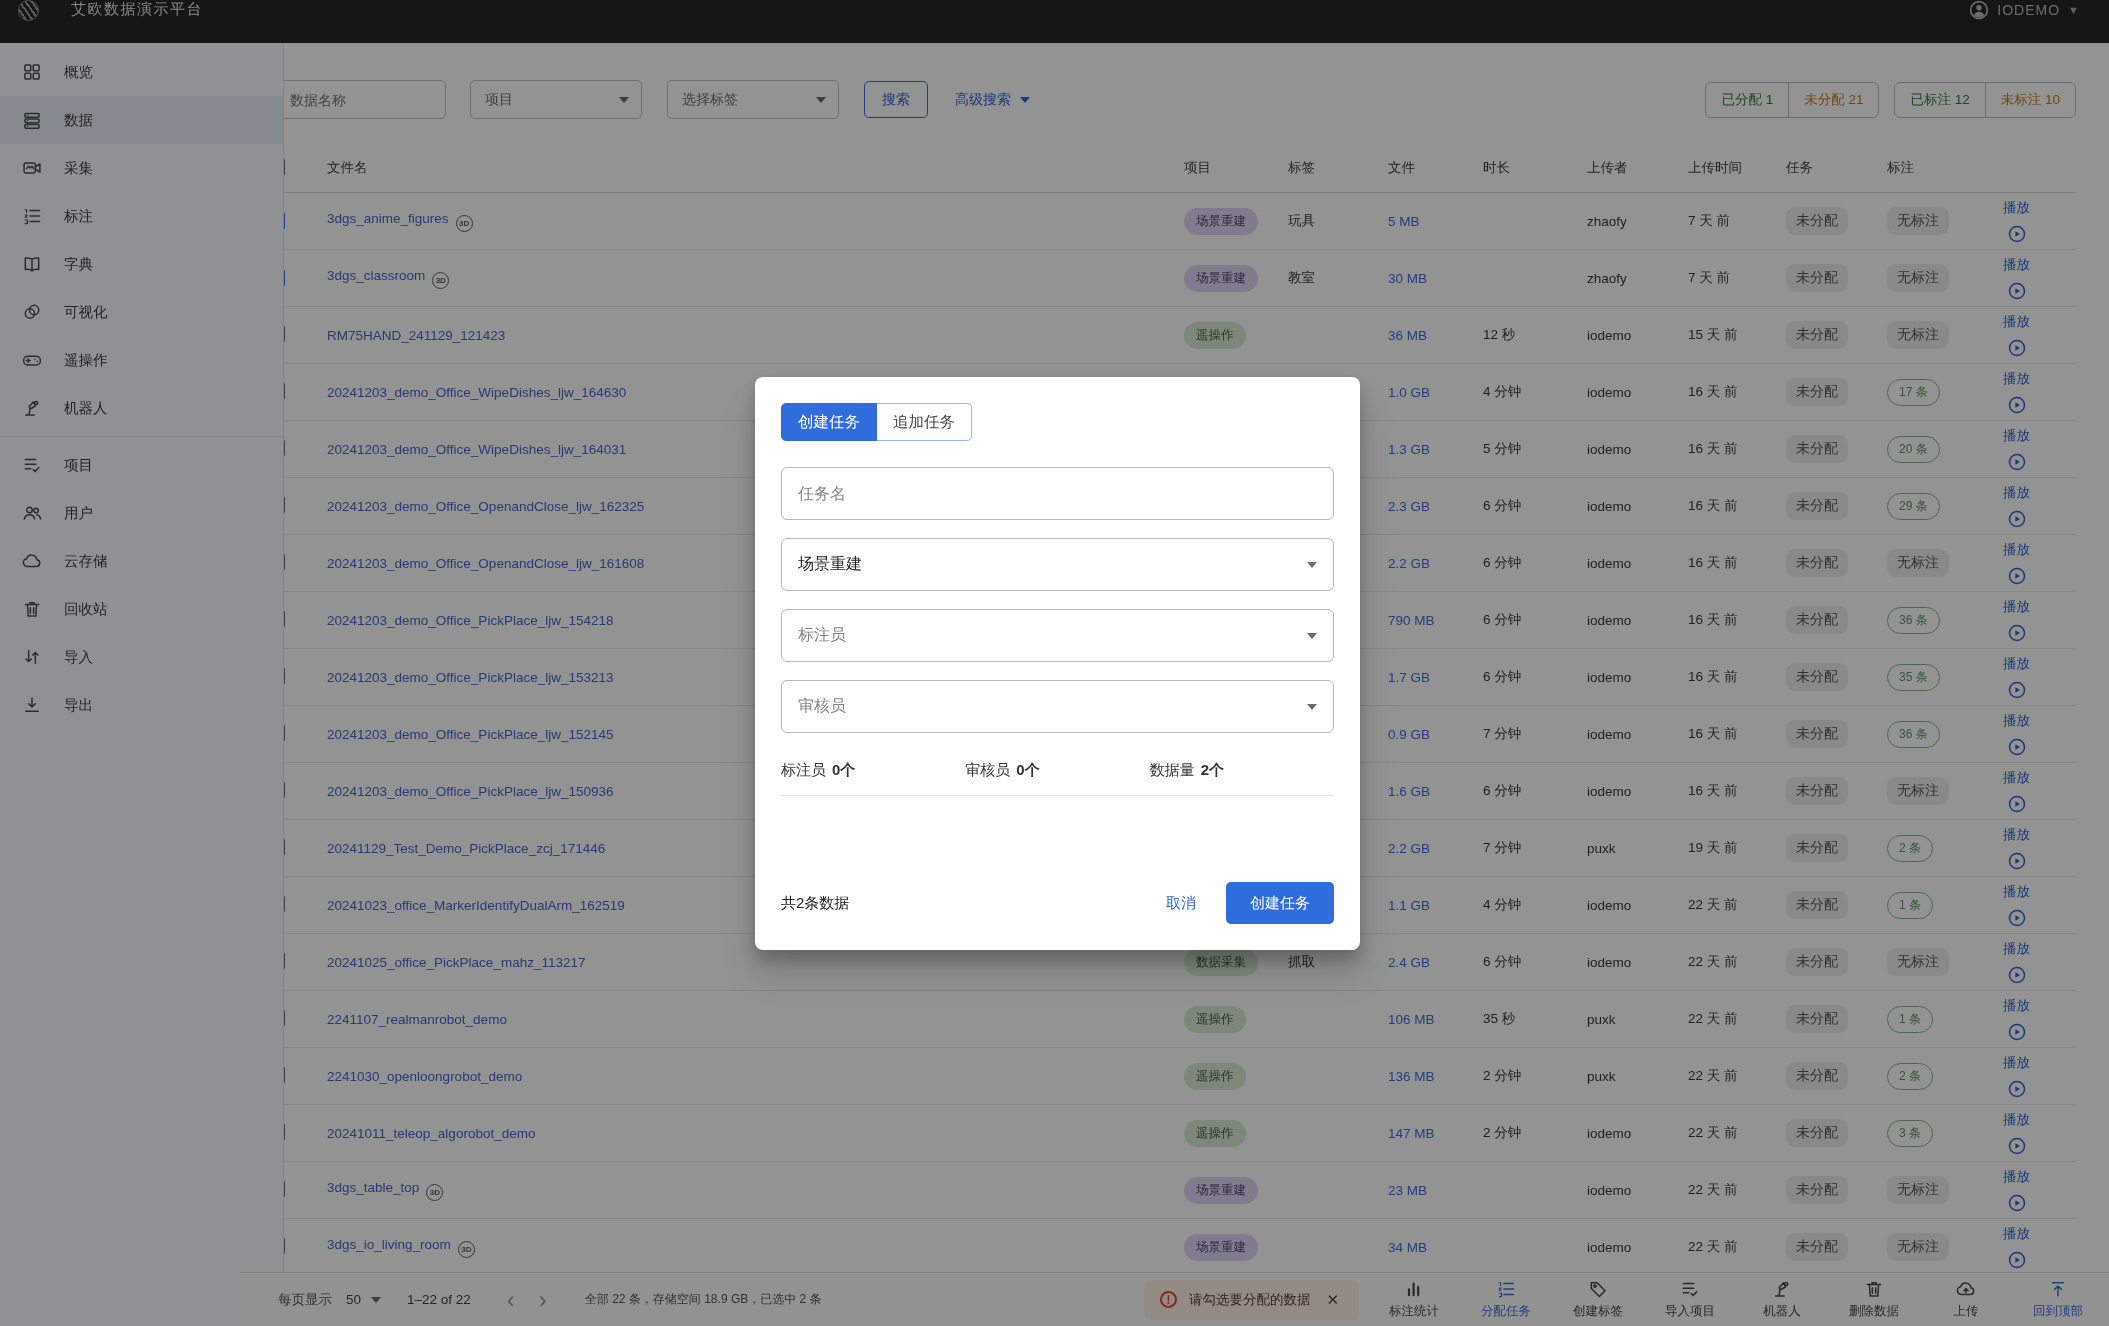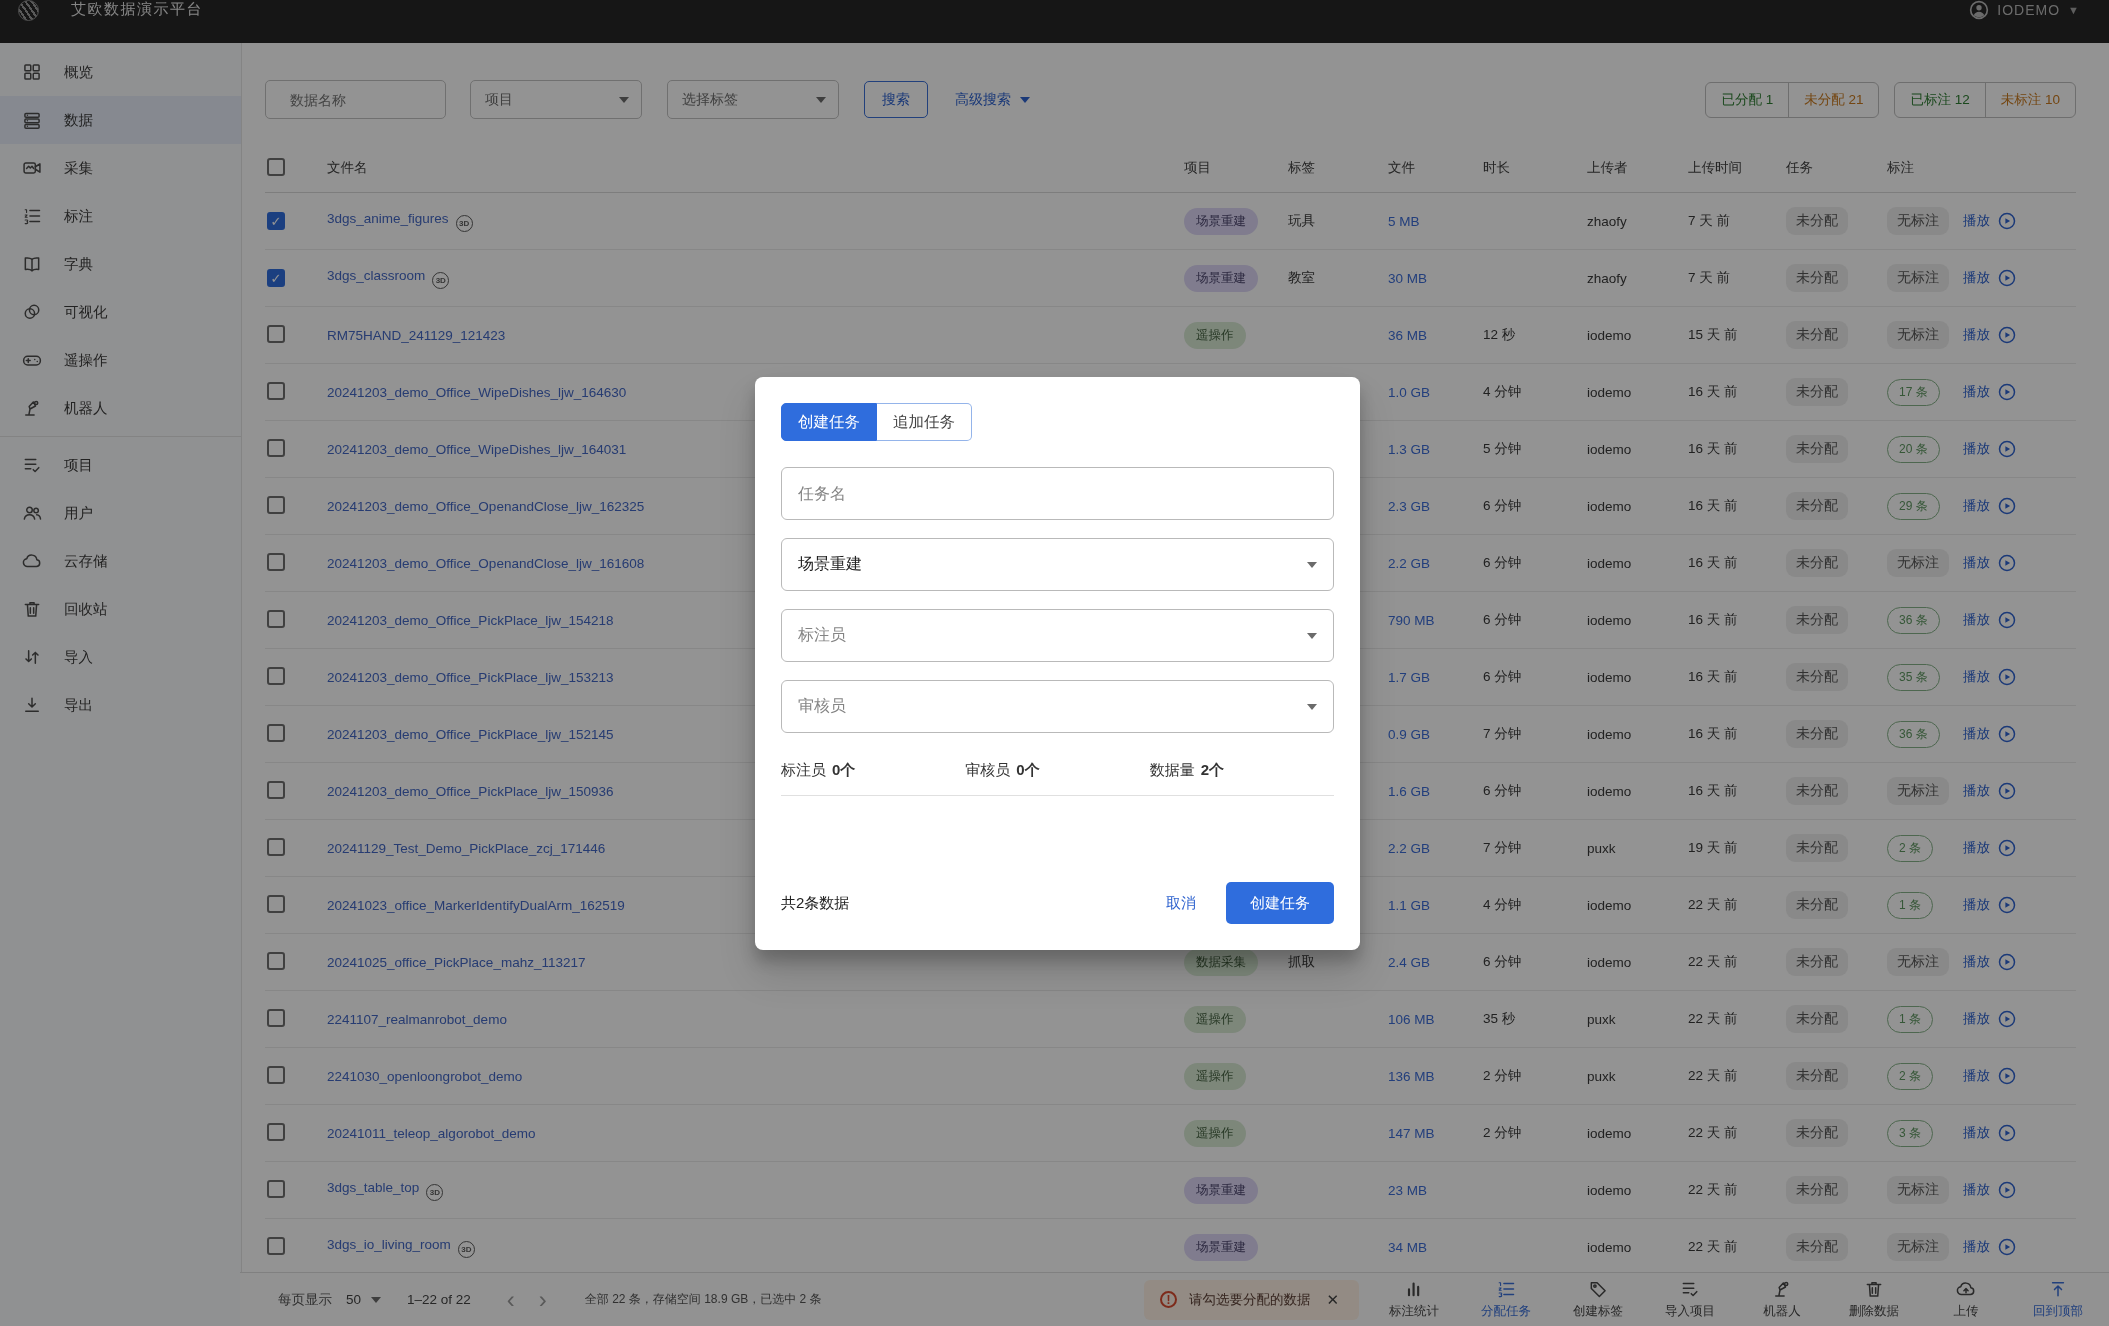--- a/index.html
+++ b/index.html
@@ -12,21 +12,21 @@
   .logo { width:21px; height:21px; border-radius:50%; margin-left:18px;
           background:repeating-linear-gradient(55deg,#9a9a9a 0 2px,#262626 2px 5px);
           border:1px solid #8a8a8a; }
   .app-title { color:#e6e6e6; font-size:15px; letter-spacing:1.5px; margin-left:32px; font-weight:500; }
   .user-box { margin-left:auto; margin-right:30px; display:flex; align-items:center; gap:8px; color:#b9b9b9; }
   .user-box svg { width:20px; height:20px; }
   .user-name { font-size:14px; letter-spacing:1px; }
   .chev { font-size:11px; color:#a3a3a3; }
 
   
-  .sidebar { position:absolute; top:43px; left:0; width:242px; bottom:0; background:#f9fafb;
+  .sidebar { position:absolute; top:43px; left:0; width:284px; bottom:0; background:#f9fafb;
              border-right:1px solid #e3e3e3; padding-top:5px; z-index:5; }
   .side-item { height:48px; display:flex; align-items:center; gap:22px; padding-left:22px;
                color:#3c3c3c; cursor:pointer; }
   .side-item.active { background:#e7edf9; }
   .side-item .s-ico { width:20px; height:20px; color:#4d4d4d; flex:none; }
   .side-item .s-ico svg { width:20px; height:20px; display:block; }
   .side-label { font-size:14.5px; }
   .side-divider { height:1px; background:#e2e2e2; margin:4px 0; }
 
   
@@ -73,21 +73,21 @@
          margin-left:7px; vertical-align:-3px; }
   .chip { display:inline-block; font-size:14px; border-radius:9px; padding:5px 10px; }
   .chip.gray { background:#ececec; color:#555; }
   .pchip { display:inline-block; font-size:12.5px; border-radius:15px; padding:5px 12px; }
   .pchip.purple { background:#dcd6f5; color:#4f4870; }
   .pchip.green { background:#d7e8d3; color:#43603f; }
   .pchip.teal { background:#daecd6; color:#43603f; }
   .pill { display:inline-block; font-size:12px; color:#5d9660; border:1px solid #86b289;
           border-radius:15px; padding:4px 11px; background:transparent; }
   .size-link { color:#3d6dd6; }
-  .play-cell { display:flex; align-items:center; gap:8px; color:#2f63cf; cursor:pointer; }
+  .play-cell { display:flex; align-items:center; gap:8px; color:#2f63cf; cursor:pointer;flex-direction:column; }
   .play-cell svg { width:18px; height:18px; }
 
   
   .footer { position:absolute; left:240px; right:0; bottom:0; height:54px; background:#fcfcfc;
             border-top:1px solid #ddd; display:flex; align-items:center; z-index:10; padding-left:38px; }
   .fp-label { font-size:13.5px; color:#555; }
   .fp-select { display:flex; align-items:center; gap:10px; margin:0 26px 0 14px; font-size:13.5px;
                color:#444; cursor:pointer; }
   .fp-range { font-size:13.5px; color:#444; margin-right:24px; }
   .pg-btn { background:none; border:none; font-size:24px; color:#9a9a9a; cursor:pointer; line-height:1;

